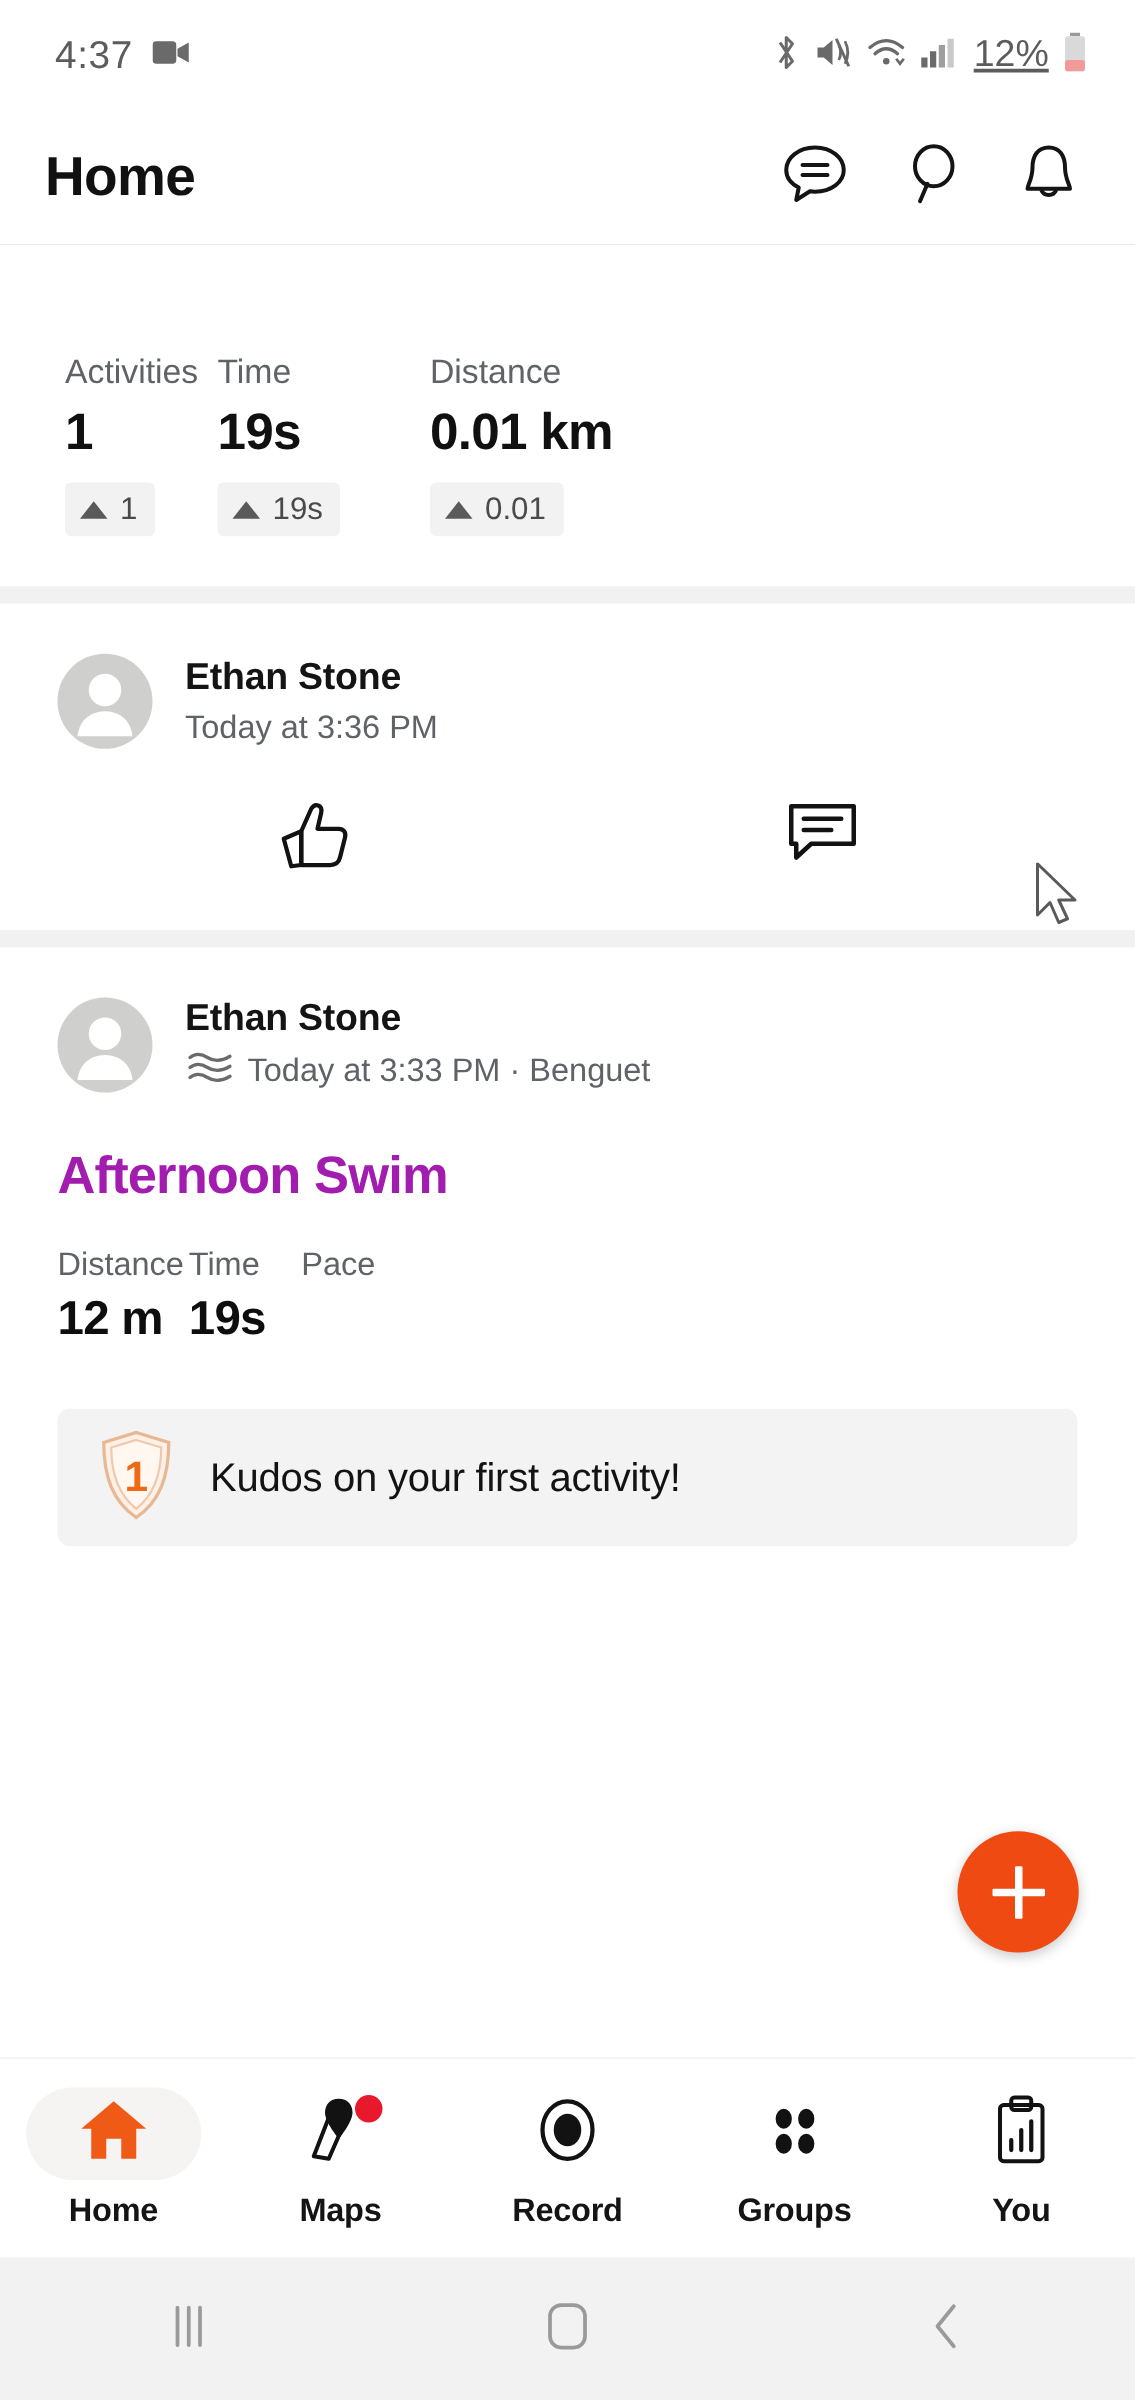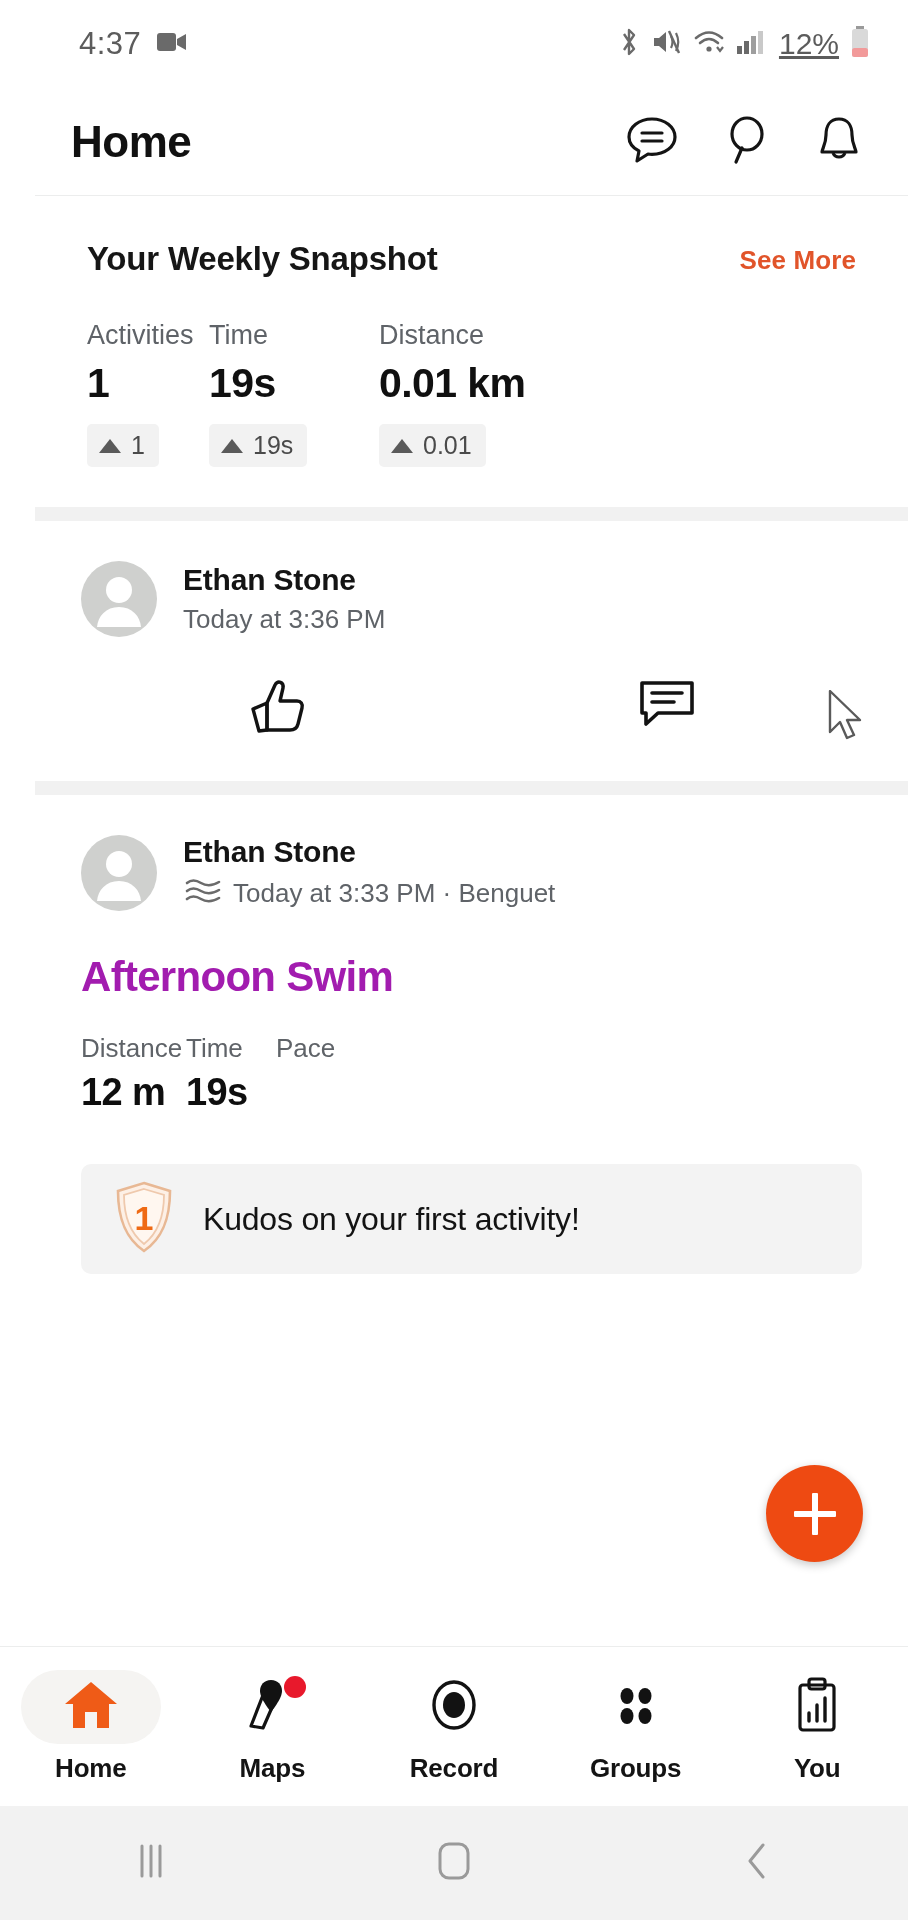--- a/index.html
+++ b/index.html
@@ -2,21 +2,21 @@
 <html><head>
 <meta charset="utf-8">
 <style>
   * { margin:0; padding:0; box-sizing:border-box; }
   html, body {
     width:908px; height:1920px;
     background:#ffffff;
     font-family:"Liberation Sans", sans-serif;
     overflow:hidden;
   }
-  .phone { position:relative; width:908px; height:1920px; background:#fff;padding-left:35px; }
+  .phone { position:relative; width:908px; height:1920px; background:#fff; }
 
   
   .statusbar {
     height:88px; display:flex; align-items:center;
     justify-content:space-between; padding:0 38px 0 44px;
     color:#6a6a6a;
   }
   .sb-left { display:flex; align-items:center; gap:16px; }
   .sb-time { font-size:31px; color:#5c5c5c; letter-spacing:.5px; }
   .sb-right { display:flex; align-items:center; gap:11px; }
@@ -196,24 +196,20 @@
       <span>
         <svg width="46" height="50" viewBox="0 0 46 50">
             <path d="M23 4 C14 4 10 11 10 20 C10 29 6 34 6 37 H40 C40 34 36 29 36 20 C36 11 32 4 23 4 Z" fill="none" stroke="#141414" stroke-width="3.2" stroke-linejoin="round"></path>
             <path d="M17 38 A6.5 6.5 0 0 0 29 38" fill="none" stroke="#141414" stroke-width="3.2"></path>
           </svg>
       </span>
     </div>
   </div>
 
   <div class="section snapshot">
-    <div class="snap-head">
-      <div class="snap-title">Your Weekly Snapshot</div>
-      <div class="see-more">See More</div>
-    </div>
     <div class="snap-stats">
       <div class="snap-col">
         <div class="snap-label">Activities</div>
         <div class="snap-value">1</div>
         <div class="snap-badge">
           <span class="tri-up"></span>
           <span class="snap-badge-text">1</span>
         </div>
       </div>
       <div class="snap-col">

